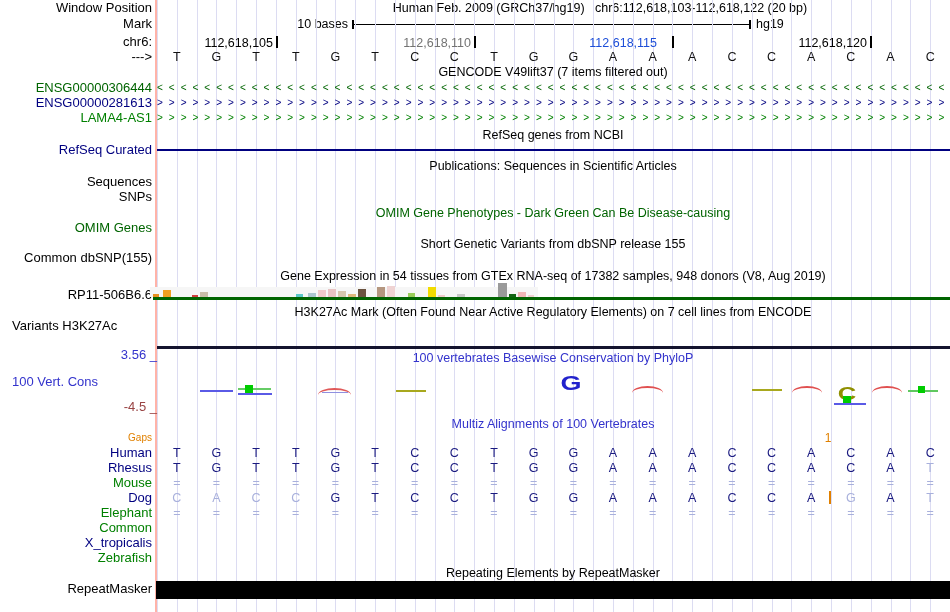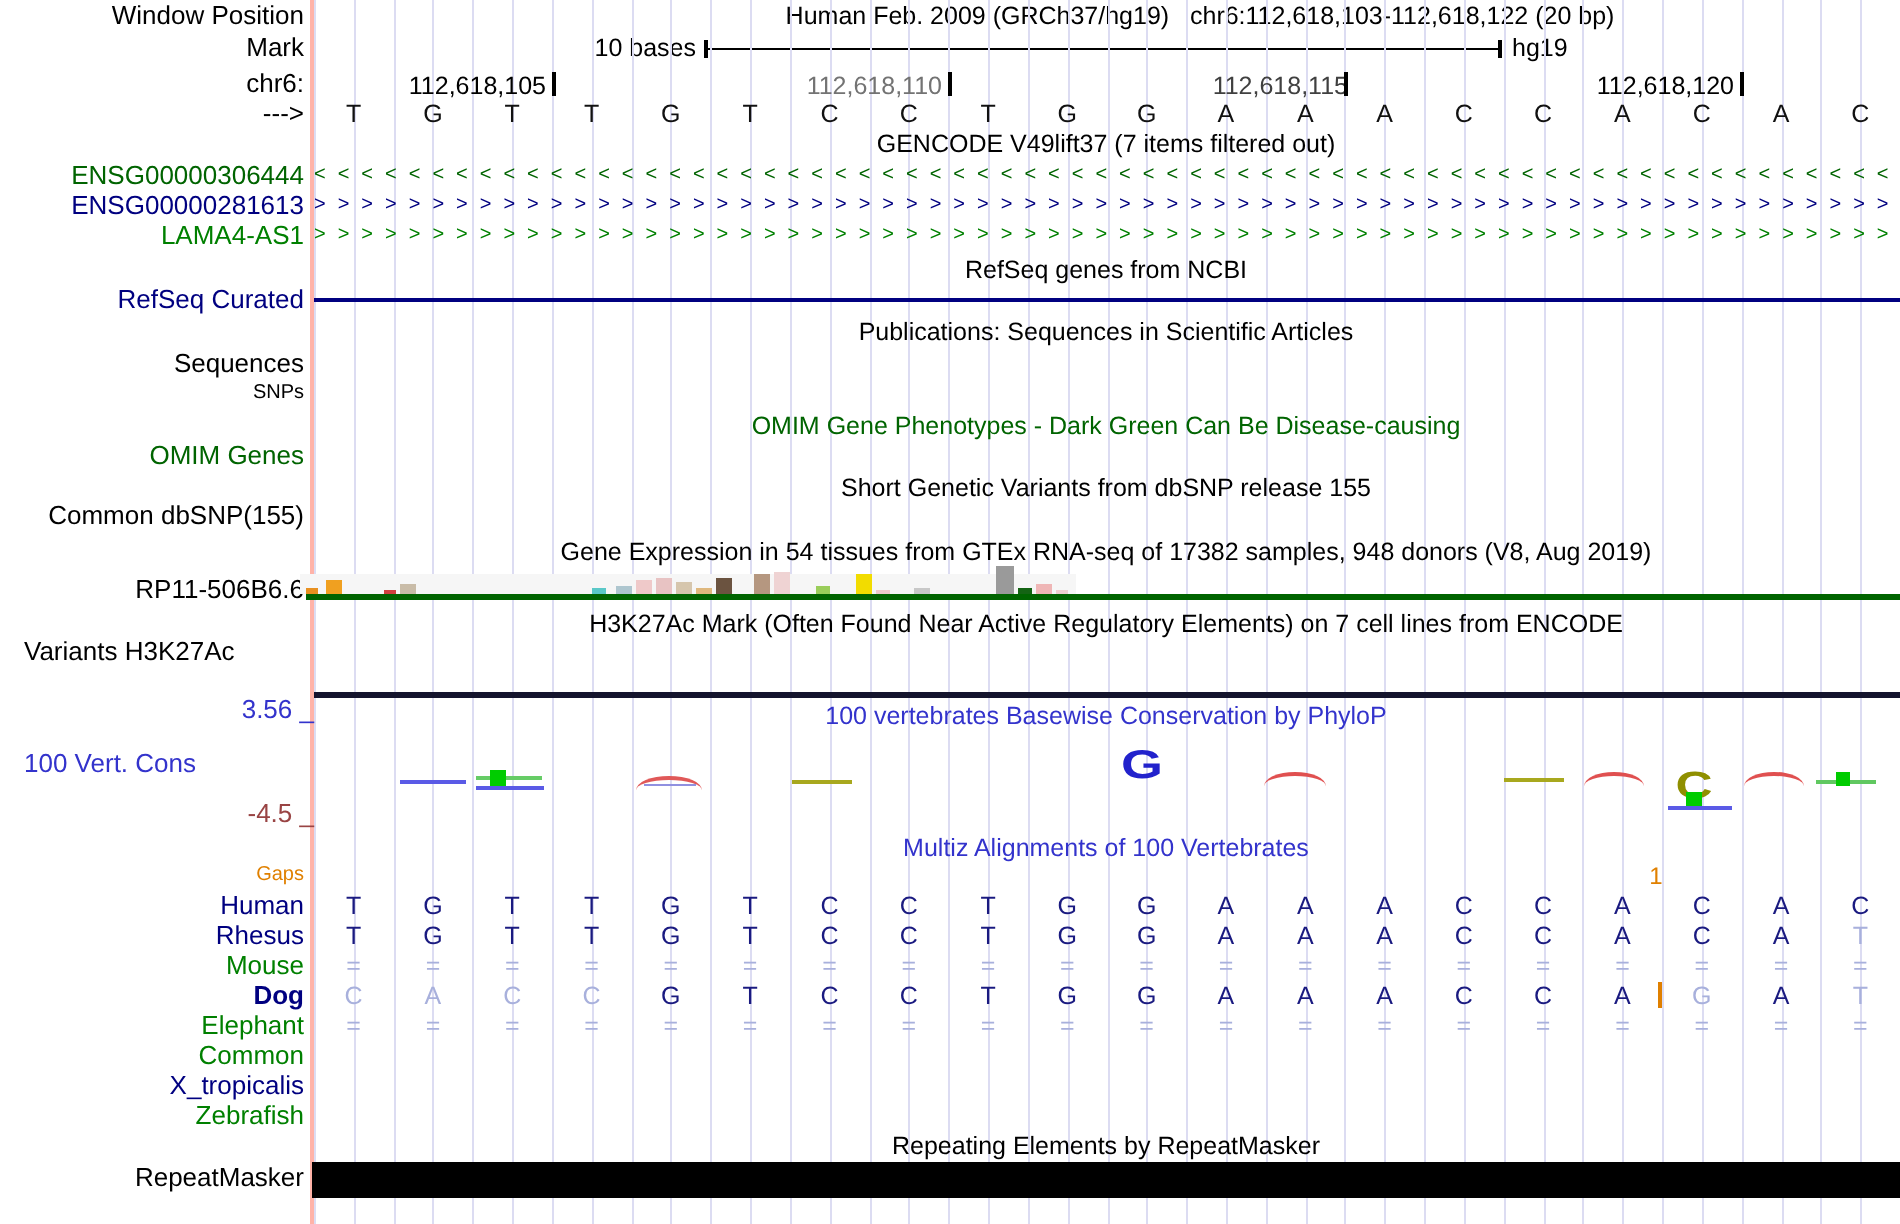--- a/index.html
+++ b/index.html
@@ -65,53 +65,53 @@
     <div class="abs" style="left: 155px; top: 0px; width: 1.5px; height: 612px; background: rgb(255, 179, 168);"></div>
     <div class="abs" style="top: 0px; color: rgb(0, 0, 0); font-size: 13px; line-height: 15px; white-space: pre; right: 798px; text-align: right;">Window Position</div>
     <div class="abs" style="top: 16px; color: rgb(0, 0, 0); font-size: 13px; line-height: 15px; white-space: pre; right: 798px; text-align: right;">Mark</div>
     <div class="abs" style="top: 34px; color: rgb(0, 0, 0); font-size: 13px; line-height: 15px; white-space: pre; right: 798px; text-align: right;">chr6:</div>
     <div class="abs" style="top: 49px; color: rgb(0, 0, 0); font-size: 13px; line-height: 15px; white-space: pre; right: 798px; text-align: right;">---&gt;</div>
     <div class="abs" style="top: 80px; color: rgb(0, 100, 0); font-size: 13px; line-height: 15px; white-space: pre; right: 798px; text-align: right;">ENSG00000306444</div>
     <div class="abs" style="top: 95px; color: rgb(0, 0, 128); font-size: 13px; line-height: 15px; white-space: pre; right: 798px; text-align: center;">ENSG00000281613</div>
     <div class="abs" style="top: 110px; color: rgb(0, 128, 0); font-size: 13px; line-height: 15px; white-space: pre; right: 798px; text-align: right;">LAMA4-AS1</div>
     <div class="abs" style="top: 142px; color: rgb(0, 0, 128); font-size: 13px; line-height: 15px; white-space: pre; right: 798px; text-align: right;">RefSeq Curated</div>
     <div class="abs" style="top: 174px; color: rgb(0, 0, 0); font-size: 13px; line-height: 15px; white-space: pre; right: 798px; text-align: right;">Sequences</div>
-    <div class="abs" style="top: 189px; color: rgb(0, 0, 0); font-size: 10px; line-height: 15px; white-space: pre; right: 798px; text-align: right;">SNPs</div>
+    <div class="abs" style="top: 189px; color: rgb(0, 0, 0); font-size: 13px; line-height: 15px; white-space: pre; right: 798px; text-align: right;">SNPs</div>
     <div class="abs" style="top: 220px; color: rgb(0, 100, 0); font-size: 13px; line-height: 15px; white-space: pre; right: 798px; text-align: right;">OMIM Genes</div>
     <div class="abs" style="top: 250px; color: rgb(0, 0, 0); font-size: 13px; line-height: 15px; white-space: pre; right: 798px; text-align: right;">Common dbSNP(155)</div>
     <div class="abs" style="top: 287px; color: rgb(0, 0, 0); font-size: 13px; line-height: 15px; white-space: pre; right: 798px; text-align: right;">RP11-506B6.6</div>
     <div class="abs" style="top: 318px; color: rgb(0, 0, 0); font-size: 13px; line-height: 15px; white-space: pre; left: 12px;">Variants H3K27Ac</div>
     <div class="abs" style="top: 347px; color: rgb(51, 51, 204); font-size: 13px; line-height: 15px; white-space: pre; right: 793px; text-align: right;">3.56 _</div>
     <div class="abs" style="top: 374px; color: rgb(51, 51, 204); font-size: 13px; line-height: 15px; white-space: pre; left: 12px;">100 Vert. Cons</div>
     <div class="abs" style="top: 399px; color: rgb(153, 68, 68); font-size: 13px; line-height: 15px; white-space: pre; right: 793px; text-align: right;">-4.5 _</div>
     <div class="abs" style="top: 430px; color: rgb(224, 128, 0); font-size: 10px; line-height: 15px; white-space: pre; right: 798px; text-align: right;">Gaps</div>
     <div class="abs" style="top: 445px; color: rgb(0, 0, 128); font-size: 13px; line-height: 15px; white-space: pre; right: 798px; text-align: right;">Human</div>
     <div class="abs" style="top: 460px; color: rgb(0, 0, 128); font-size: 13px; line-height: 15px; white-space: pre; right: 798px; text-align: right;">Rhesus</div>
     <div class="abs" style="top: 475px; color: rgb(0, 128, 0); font-size: 13px; line-height: 15px; white-space: pre; right: 798px; text-align: right;">Mouse</div>
-    <div class="abs" style="top: 490px; color: rgb(0, 0, 128); font-size: 13px; line-height: 15px; white-space: pre; right: 798px; text-align: right; font-weight: bold;">Dog</div>
+    <div class="abs" style="top: 490px; color: rgb(0, 0, 128); font-size: 13px; line-height: 15px; white-space: pre; right: 798px; text-align: right;">Dog</div>
     <div class="abs" style="top: 505px; color: rgb(0, 128, 0); font-size: 13px; line-height: 15px; white-space: pre; right: 798px; text-align: right;">Elephant</div>
     <div class="abs" style="top: 520px; color: rgb(0, 128, 0); font-size: 13px; line-height: 15px; white-space: pre; right: 798px; text-align: right;">Common</div>
     <div class="abs" style="top: 535px; color: rgb(0, 0, 128); font-size: 13px; line-height: 15px; white-space: pre; right: 798px; text-align: right;">X_tropicalis</div>
     <div class="abs" style="top: 550px; color: rgb(0, 128, 0); font-size: 13px; line-height: 15px; white-space: pre; right: 798px; text-align: center;">Zebrafish</div>
     <div class="abs" style="top: 581px; color: rgb(0, 0, 0); font-size: 13px; line-height: 15px; white-space: pre; right: 798px; text-align: right;">RepeatMasker</div>
     <div class="abs" style="left: 153px; top: 65px; width: 800px; text-align: center; color: rgb(0, 0, 0); font-size: 12.5px; line-height: 15px; white-space: pre;">GENCODE V49lift37 (7 items filtered out)</div>
     <div class="abs" style="left: 153px; top: 128px; width: 800px; text-align: center; color: rgb(0, 0, 0); font-size: 12.5px; line-height: 15px; white-space: pre;">RefSeq genes from NCBI</div>
     <div class="abs" style="left: 153px; top: 159px; width: 800px; text-align: center; color: rgb(0, 0, 0); font-size: 12.5px; line-height: 15px; white-space: pre;">Publications: Sequences in Scientific Articles</div>
     <div class="abs" style="left: 153px; top: 206px; width: 800px; text-align: center; color: rgb(0, 100, 0); font-size: 12.5px; line-height: 15px; white-space: pre;">OMIM Gene Phenotypes - Dark Green Can Be Disease-causing</div>
     <div class="abs" style="left: 153px; top: 237px; width: 800px; text-align: center; color: rgb(0, 0, 0); font-size: 12.5px; line-height: 15px; white-space: pre;">Short Genetic Variants from dbSNP release 155</div>
     <div class="abs" style="left: 153px; top: 269px; width: 800px; text-align: center; color: rgb(0, 0, 0); font-size: 12.5px; line-height: 15px; white-space: pre;">Gene Expression in 54 tissues from GTEx RNA-seq of 17382 samples, 948 donors (V8, Aug 2019)</div>
     <div class="abs" style="left: 153px; top: 305px; width: 800px; text-align: center; color: rgb(0, 0, 0); font-size: 12.5px; line-height: 15px; white-space: pre;">H3K27Ac Mark (Often Found Near Active Regulatory Elements) on 7 cell lines from ENCODE</div>
     <div class="abs" style="left: 153px; top: 351px; width: 800px; text-align: center; color: rgb(51, 51, 204); font-size: 12.5px; line-height: 15px; white-space: pre;">100 vertebrates Basewise Conservation by PhyloP</div>
     <div class="abs" style="left: 153px; top: 417px; width: 800px; text-align: center; color: rgb(51, 51, 204); font-size: 12.5px; line-height: 15px; white-space: pre;">Multiz Alignments of 100 Vertebrates</div>
     <div class="abs" style="left: 153px; top: 566px; width: 800px; text-align: center; color: rgb(0, 0, 0); font-size: 12.5px; line-height: 15px; white-space: pre;">Repeating Elements by RepeatMasker</div>
     <div class="abs" style="right: 677px; top: 36px; color: rgb(0, 0, 0); font-size: 12.5px;">112,618,105</div>
     <div class="abs" style="left: 276px; top: 36px; width: 1.5px; height: 12px; background: rgb(0, 0, 0);"></div>
     <div class="abs" style="right: 479px; top: 36px; color: #737373; font-size: 12.5px;">112,618,110</div>
     <div class="abs" style="left: 474px; top: 36px; width: 1.5px; height: 12px; background: rgb(0, 0, 0);"></div>
-    <div class="abs" style="right: 276px; top: 36px; color: #404040; font-size: 12.5px;">112,618,115</div>
+    <div class="abs" style="right: 293px; top: 36px; color: #1d4ed8; font-size: 12.5px;">112,618,115</div>
     <div class="abs" style="left: 672px; top: 36px; width: 1.5px; height: 12px; background: rgb(0, 0, 0);"></div>
     <div class="abs" style="right: 83px; top: 36px; color: rgb(0, 0, 0); font-size: 12.5px;">112,618,120</div>
     <div class="abs" style="left: 870px; top: 36px; width: 1.5px; height: 12px; background: rgb(0, 0, 0);"></div>
     <div class="abs" style="left: 166.825px; top: 50px; width: 20px; text-align: center; font-size: 12.5px; color: rgb(17, 17, 17);">T</div>
     <div class="abs" style="left: 206.475px; top: 50px; width: 20px; text-align: center; font-size: 12.5px; color: rgb(17, 17, 17);">G</div>
     <div class="abs" style="left: 246.125px; top: 50px; width: 20px; text-align: center; font-size: 12.5px; color: rgb(17, 17, 17);">T</div>
     <div class="abs" style="left: 285.775px; top: 50px; width: 20px; text-align: center; font-size: 12.5px; color: rgb(17, 17, 17);">T</div>
     <div class="abs" style="left: 325.425px; top: 50px; width: 20px; text-align: center; font-size: 12.5px; color: rgb(17, 17, 17);">G</div>
     <div class="abs" style="left: 365.075px; top: 50px; width: 20px; text-align: center; font-size: 12.5px; color: rgb(17, 17, 17);">T</div>
     <div class="abs" style="left: 404.725px; top: 50px; width: 20px; text-align: center; font-size: 12.5px; color: rgb(17, 17, 17);">C</div>

